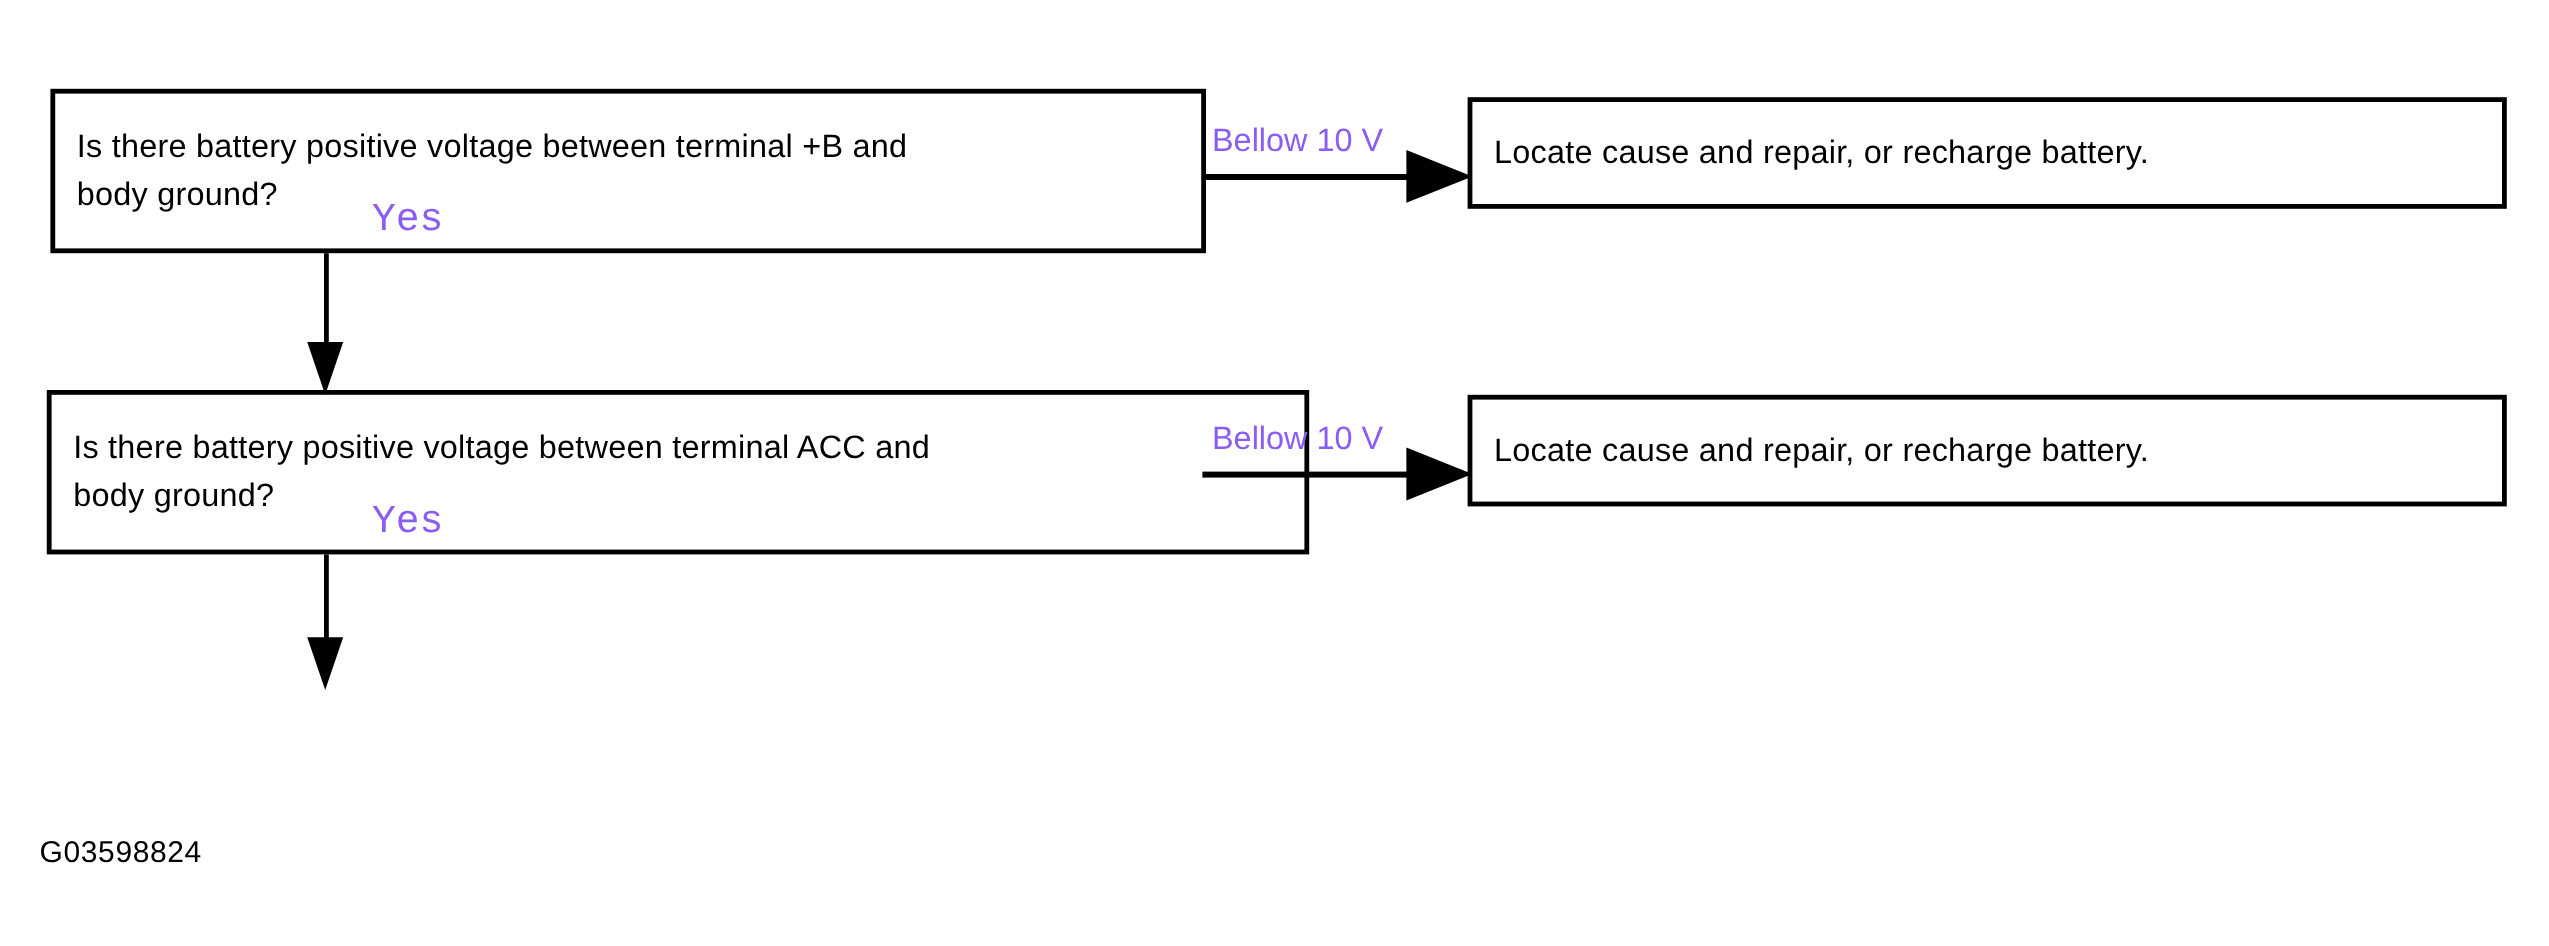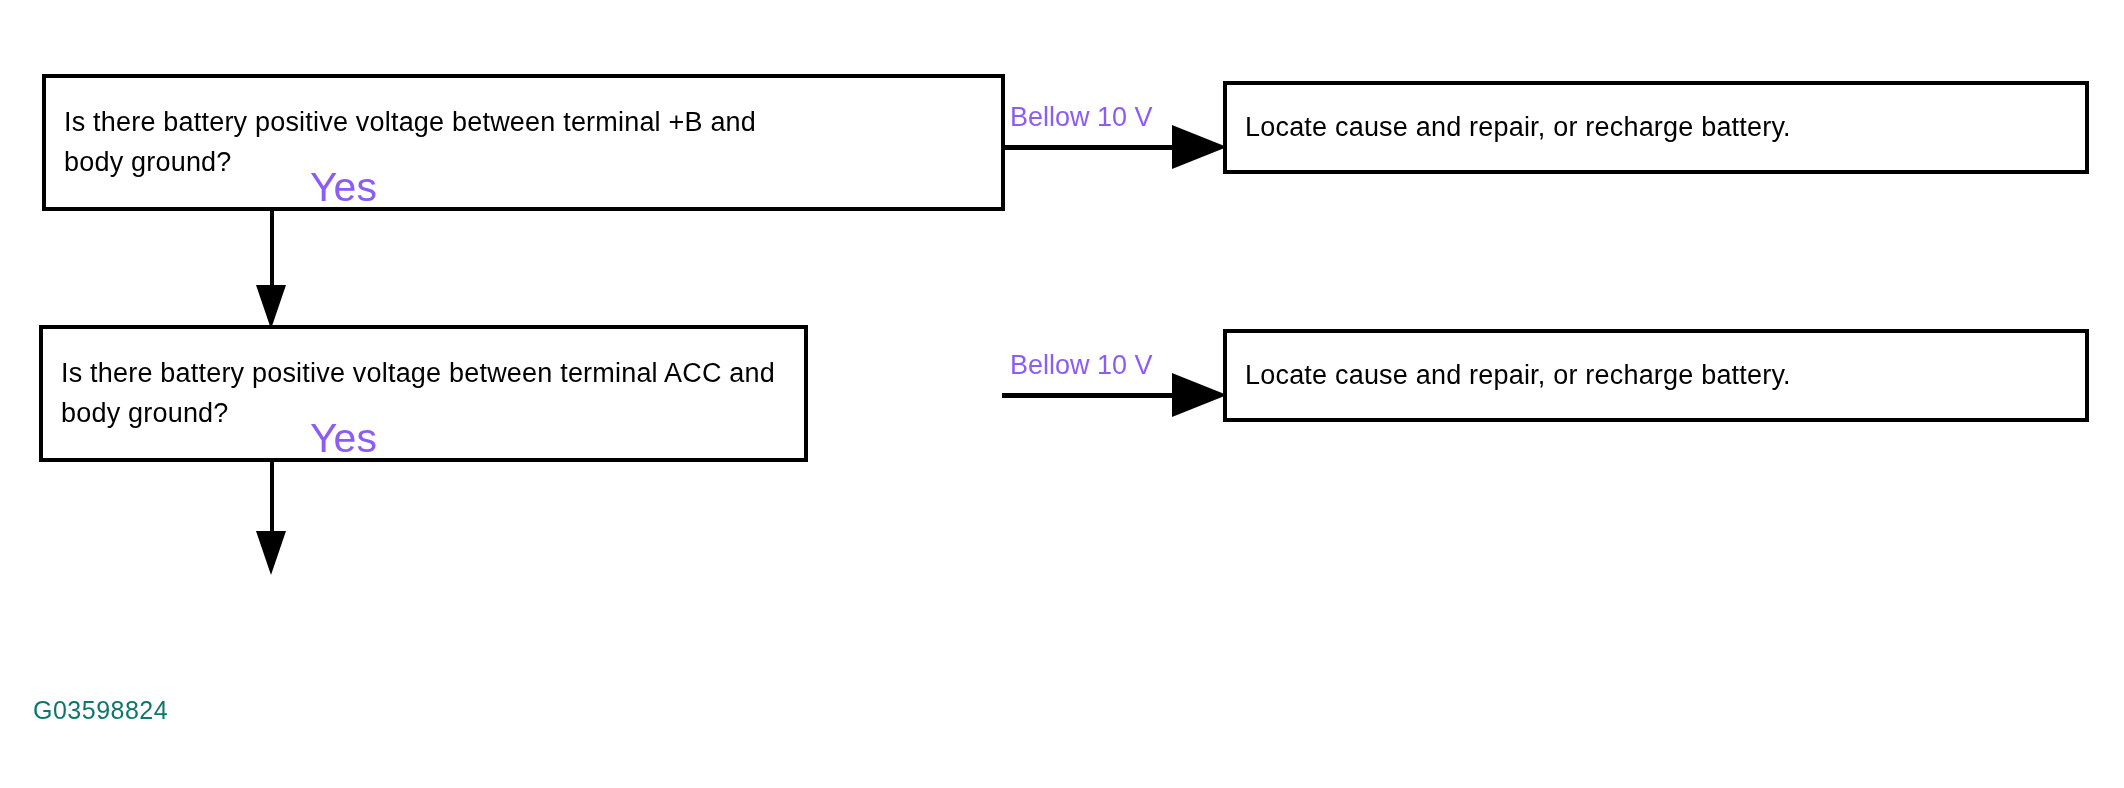--- a/index.html
+++ b/index.html
@@ -29,21 +29,21 @@
   .node-text {
     padding: 0 18px;
     font-size: 27px;
     line-height: 1.45;
     letter-spacing: 0.2px;
     color: #000000;
     white-space: pre-line;
   }
   
   #node-q1  { left: 42px;  top: 74px;  width: 963px; height: 137px; }
-  #node-q2  { left: 39px;  top: 325px; width: 769px; height: 137px; }
+  #node-q2  { left: 39px;  top: 325px; width: 1052px; height: 137px; }
   #node-end { left: 39px;  top: 571px; width: 963px; height: 108px; }
   
   #node-r1  { left: 1223px; top: 81px;  width: 866px; height: 93px; }
   #node-r2  { left: 1223px; top: 329px; width: 866px; height: 93px; }
 
   
   .conn { position: absolute; }
   .conn-line-v {
     position: absolute;
     width: 4px;
@@ -70,21 +70,21 @@
     border-bottom: 22px solid transparent;
     border-left: 55px solid #000000;
   }
   .edge-label {
     position: absolute;
     font-size: 27px;
     line-height: 1;
     color: #8b5cf6;
     white-space: nowrap;
   }
-  .edge-label.yes { font-size: 41px; }
+  .edge-label.yes { font-size: 33px; font-family: Liberation Mono, monospace; }
 
   
   #vline-1    { left: 270px; top: 211px; height: 76px; }
   #vhead-1    { left: 256px; top: 285px; }
   #vlabel-1   { left: 310px; top: 167px; }
   
   #vline-2    { left: 270px; top: 462px; height: 81px; }
   #vhead-2    { left: 256px; top: 531px; }
   #vlabel-2   { left: 310px; top: 418px; }
 
@@ -96,21 +96,21 @@
   #hline-2    { left: 1002px; top: 393px; width: 178px; }
   #hhead-2    { left: 1172px; top: 373px; }
   #hlabel-2   { left: 1010px; top: 352px; }
 
   #figure-code {
     position: absolute;
     left: 33px;
     top: 696px;
     font-size: 25px;
     letter-spacing: 0.5px;
-    color: #0f766e;
+    color: #000000;
   }
 </style>
 </head>
 <body>
 
 <div id="canvas">
 
   <div class="node" id="node-q1">
     <div class="node-text">Is there battery positive voltage between terminal +B and
 body ground?</div>

